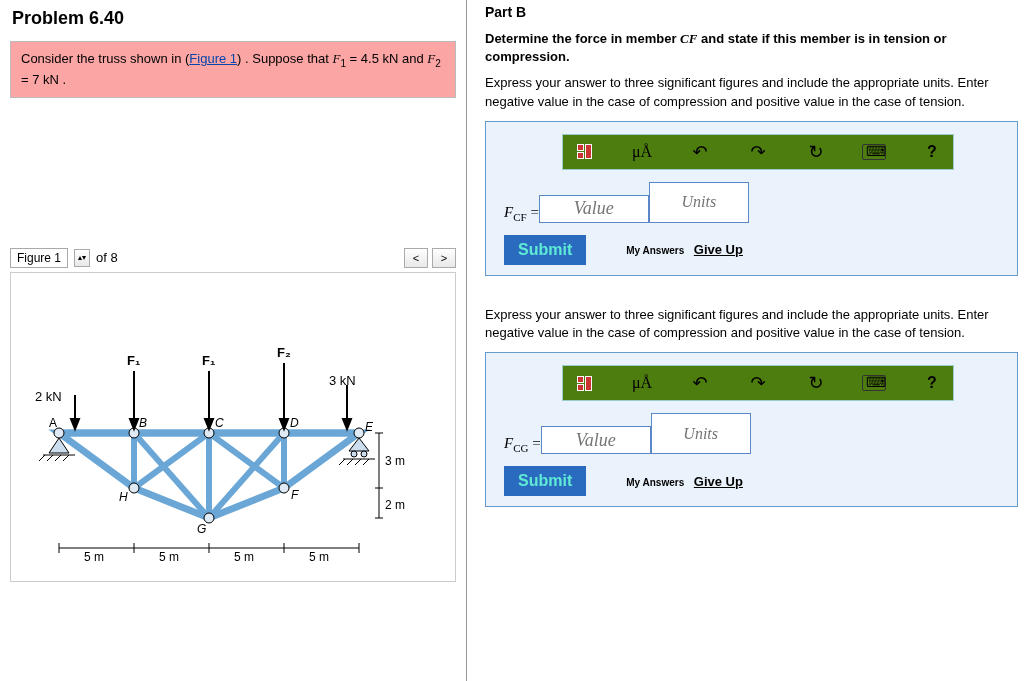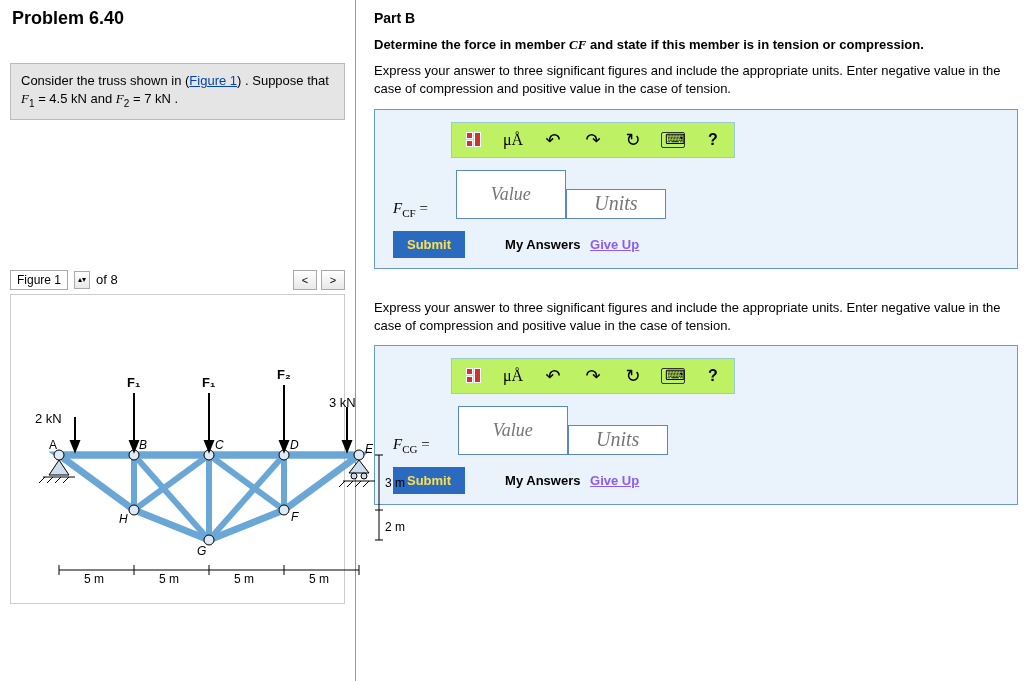--- a/index.html
+++ b/index.html
@@ -1,56 +1,56 @@
 <!DOCTYPE html>
 <html><head>
 <meta charset="utf-8">
 <style>
   * { box-sizing: border-box; margin: 0; padding: 0; }
   body { font-family: Arial, Helvetica, sans-serif; font-size: 13px; color: #000; background: #fff; width: 1024px; height: 681px; overflow: hidden; }
   .layout { display: flex; height: 100%; }
-  .left-col { width: 356px; border-right: 1px solid #999; padding: 8px 10px 0 10px; display: flex; flex-direction: column; }
-  .right-col { flex: 1; padding: 8px 6px 0 18px; }
+  .left-col { width: 467px; border-right: 1px solid #999; padding: 8px 10px 0 10px; display: flex; flex-direction: column; }
+  .right-col { flex: 1; padding: 2px 6px 0 18px; }
   .prob-title { font-size: 18px; font-weight: bold; margin-bottom: 12px; padding-left: 2px; }
-  .context-box { border: 1px solid #bbb; background: #e5e5e5; padding: 8px 10px; font-size: 13px; line-height: 1.4; margin-top: 22px; }
+  .context-box { border: 1px solid #bbb; background: #fca5a5; padding: 8px 10px; font-size: 13px; line-height: 1.4; }
   .context-box a { color: #0645ad; text-decoration: underline; }
   .fvar { font-style: italic; font-family: "Times New Roman", serif; }
   .sub { vertical-align: sub; font-size: 10px; }
   .figure-bar { margin-top: 150px; display: flex; align-items: center; gap: 6px; }
   .fig-input { border: 1px solid #aaa; background: #fff; padding: 2px 6px; font-size: 12px; }
   .spinner { border: 1px solid #aaa; background: linear-gradient(#fff,#e8e8e8); width: 16px; height: 18px; display: flex; align-items: center; justify-content: center; font-size: 8px; }
   .fig-nav { margin-left: auto; display: flex; gap: 4px; }
   .nav-btn { border: 1px solid #aaa; background: linear-gradient(#fff,#e8e8e8); width: 24px; height: 20px; font-size: 11px; display: flex; align-items: center; justify-content: center; }
   .figure-area { border: 1px solid #ccc; margin-top: 4px; height: 310px; position: relative; background: #fff; }
   .truss-svg { position: absolute; left: 18px; top: 50px; }
   .part-title { font-size: 14px; font-weight: bold; margin: 2px 0 10px 0; }
   .part-text { font-size: 13px; line-height: 1.4; margin-bottom: 8px; font-weight: bold; }
   .part-bold { font-weight: normal; }
   .answer-box { border: 1px solid #6699cc; background: #eaf2fb; padding: 12px 18px 10px 18px; margin: 10px 0 4px 0; }
-  .toolbar { background: #bef264; border: 1px solid #9cc; padding: 4px 6px; display: inline-flex; align-items: center; gap: 10px; margin: 0 0 12px 58px; }
+  .toolbar { background: #4d7c0f; border: 1px solid #9cc; padding: 4px 6px; display: inline-flex; align-items: center; gap: 28px; margin: 0 0 12px 58px; }
   .tool-btn { width: 30px; height: 26px; display: flex; align-items: center; justify-content: center; border: none; background: transparent; }
   .tool-red { display:flex; align-items:center; }
   .tool-red .sq-top { width:7px; height:7px; border:1px solid #fff; background:#c33; margin-bottom:1px;}
   .tool-red-col { display:flex; flex-direction:column; margin-right:1px;}
   .tool-red .sq { width:7px; height:7px; background:#c33; border:1px solid #fff;}
   .tool-txt { font-family: "Times New Roman", serif; font-size: 16px; }
   .undo::before { content: "↶"; font-size: 18px; }
   .redo::before { content: "↷"; font-size: 18px; }
   .refresh::before { content: "↻"; font-size: 18px; }
   .keyb { width:24px; height:16px; border:1px solid #333; border-radius:2px; position: relative; }
   .keyb::before { content:"⌨"; font-size:14px; position:absolute; left:3px; top:-2px;}
   .help::before { content: "?"; font-size: 16px; font-weight: bold; }
   .eq-row { display: flex; align-items: flex-end; gap: 0; margin-bottom: 12px; }
   .eq-label { font-family: "Times New Roman", serif; font-size: 15px; font-style: italic; }
-  .val-input { border: 1px solid #5a87c7; width: 110px; height: 49px; font-size: 18px; font-style: italic; font-family: "Times New Roman", serif; color: #888; text-align: center; background: #fff; margin-left: 28px; }
-  .unit-input { border: 1px solid #5a87c7; width: 100px; height: 30px; font-size: 20px; font-style: italic; font-family: "Times New Roman", serif; color: #888; text-align: center; background: #fff; }
+  .val-input { border: 1px solid #5a87c7; width: 110px; height: 28px; font-size: 18px; font-style: italic; font-family: "Times New Roman", serif; color: #888; text-align: center; background: #fff; }
+  .unit-input { border: 1px solid #5a87c7; width: 100px; height: 41px; font-size: 16px; font-style: italic; font-family: "Times New Roman", serif; color: #888; text-align: center; background: #fff; }
   .submit-row { display: flex; align-items: center; gap: 40px; }
-  .submit-btn { background: #2b6bbf; color: #fde047; border: none; padding: 6px 14px; font-size: 13px; font-weight: bold; }
-  .my-answers { font-size: 13px; font-weight: bold; }
-  .giveup { color: #8b5cf6; text-decoration: underline; font-weight: bold; margin-left: 6px; }
+  .submit-btn { background: #2b6bbf; color: #5eead4; border: none; padding: 6px 14px; font-size: 16px; font-weight: bold; }
+  .my-answers { font-size: 10px; font-weight: bold; }
+  .giveup { color: #000000; text-decoration: underline; font-weight: bold; margin-left: 6px; }
   .spacer-mid { height: 26px; }
   .rm { font-family:"Times New Roman",serif; font-style: normal;}
 </style>
 </head>
 <body>
 
 <div class="layout">
 
   <div class="left-col">
     <div class="prob-title">Problem 6.40</div>

